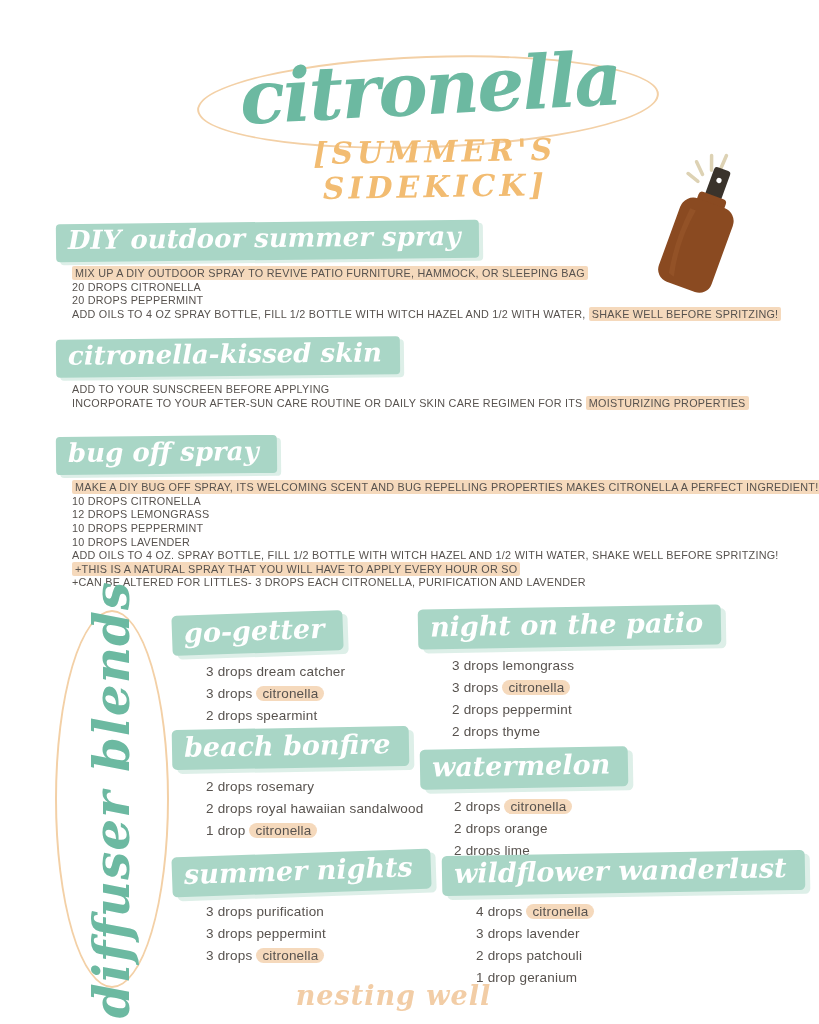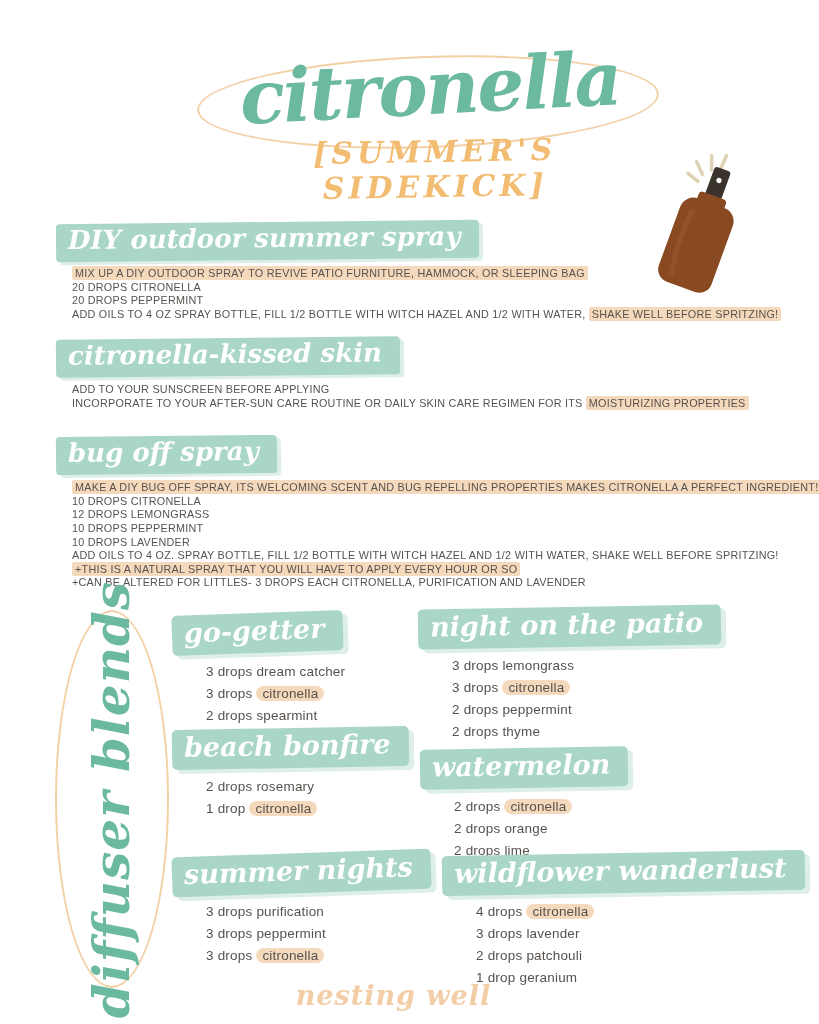--- a/index.html
+++ b/index.html
@@ -178,20 +178,21 @@
         <div class="line"><span>3 drops </span><span class="hl">citronella</span></div>
         <div class="line"><span>2 drops peppermint</span></div>
         <div class="line"><span>2 drops thyme</span></div>
       </div>
   </div>
 
   <div class="blend" style="left:172px;top:728px;">
     <div class="blend-head r-n1">beach bonfire</div>
     <div class="blend-items">
         <div class="line"><span>2 drops rosemary</span></div>
+        <div class="line"><span>2 drops royal hawaiian sandalwood</span></div>
         <div class="line"><span>1 drop </span><span class="hl">citronella</span></div>
       </div>
   </div>
 
   <div class="blend" style="left:420px;top:728px;margin-top:20px;">
     <div class="blend-head r-n1">watermelon</div>
     <div class="blend-items">
         <div class="line"><span>2 drops </span><span class="hl">citronella</span></div>
         <div class="line"><span>2 drops orange</span></div>
         <div class="line"><span>2 drops lime</span></div>

